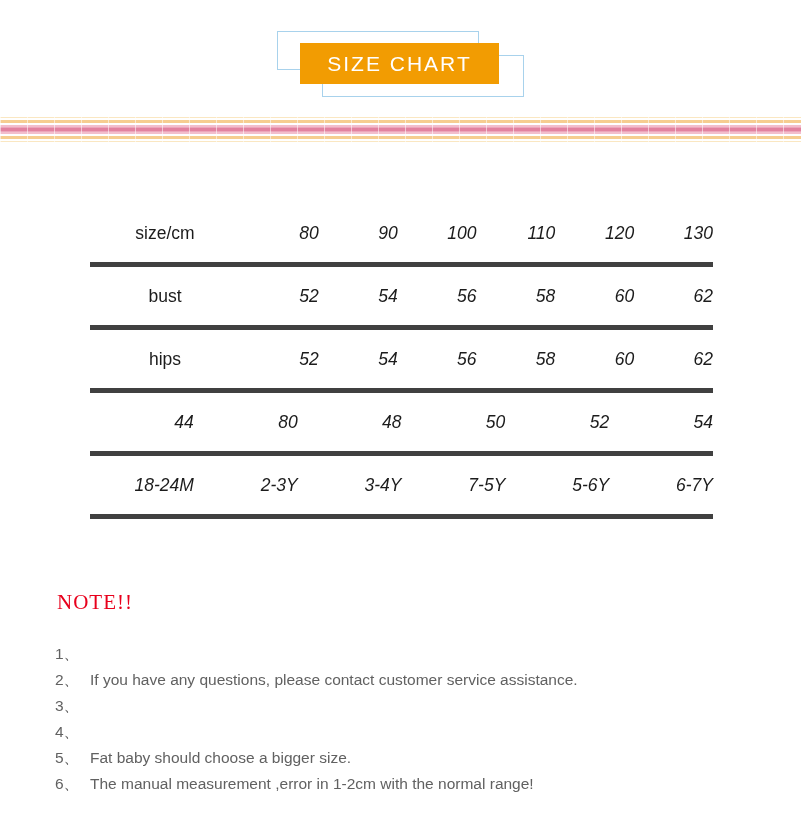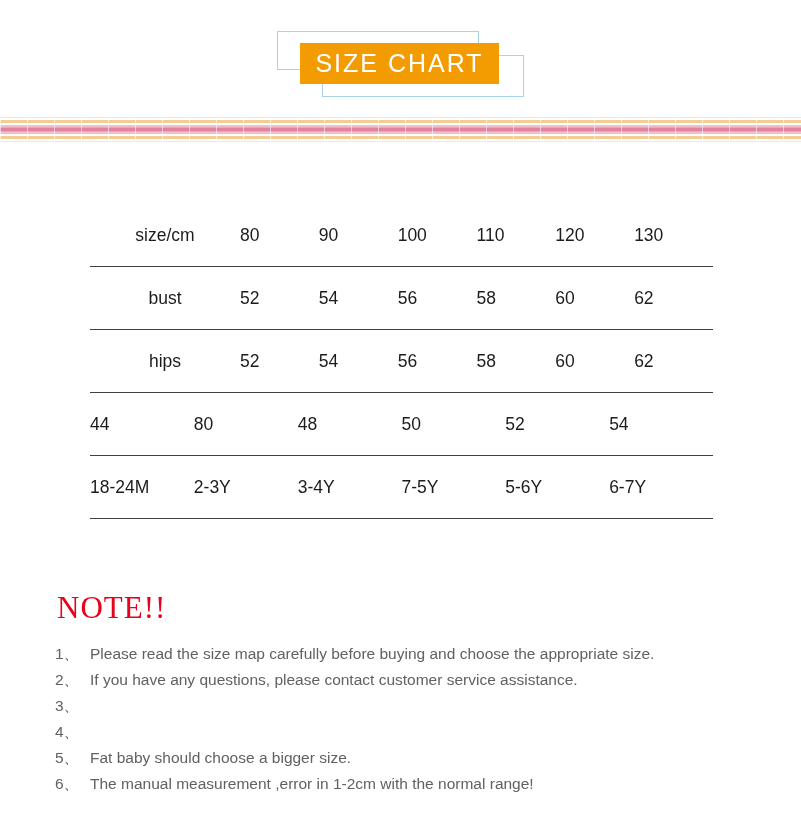--- a/index.html
+++ b/index.html
@@ -5,37 +5,37 @@
   html,body{margin:0;padding:0;background:#ffffff;}
   .page{position:relative;width:801px;height:820px;background:#ffffff;overflow:hidden;
         font-family:"Liberation Sans",sans-serif;}
 
   
   .blue-rect{position:absolute;border:1px solid #A8D2EC;background:transparent;}
   .r1{left:277px;top:31px;width:200px;height:37px;}
   .r2{left:322px;top:55px;width:200px;height:40px;}
   .orange-box{position:absolute;left:300px;top:43px;width:199px;height:41px;
               display:flex;align-items:center;justify-content:center;z-index:2;}
-  .orange-box span{color:#ffffff;font-size:25px;letter-spacing:2px;font-weight:500;}
+  .orange-box span{color:#ffffff;font-size:21px;letter-spacing:2px;font-weight:500;}
 
   
   .stripes{position:absolute;left:0;top:117px;width:801px;}
   .stripes .stripe{width:100%;}
   .stripes::after{content:"";position:absolute;inset:0;
        background:repeating-linear-gradient(90deg,rgba(255,255,255,.55) 0 1px,transparent 1px 27px);}
 
   
   .size-table{position:absolute;left:90px;top:204px;width:623px;color:#1c1c1c;font-size:17.5px;}
-  .trow{display:flex;align-items:center;height:63px;border-bottom:1px solid #404040;box-sizing:border-box;}
+  .trow{display:flex;align-items:center;height:63px;border-bottom:5px solid #404040;box-sizing:border-box;}
   .tlabel{width:150px;text-align:center;}
-  .tcell{flex:1;text-align:left;}
+  .tcell{flex:1;text-align:right;font-style:italic;}
 
   
   .note-heading{position:absolute;left:57px;top:590px;
-      font-family:"Liberation Serif",serif;font-size:31px;color:#E8randomcolor;
+      font-family:"Liberation Serif",serif;font-size:21px;color:#E8randomcolor;
       color:#E8001C;letter-spacing:1px;}
   .notes{position:absolute;left:55px;top:641px;width:710px;}
   .note-item{display:flex;align-items:flex-start;color:#616161;font-size:15.5px;line-height:26px;}
   .note-num{width:35px;flex:0 0 35px;}
   .note-text{white-space:pre-wrap;}
 </style>
 </head>
 <body>
 
 <div class="page">
@@ -108,21 +108,20 @@
         <div class="tcell">5-6Y</div>
         <div class="tcell">6-7Y</div>
       </div>
     </div>
 
   <div class="note-heading" style="color: rgb(232, 0, 28);">NOTE!!</div>
 
   <div class="notes">
       <div class="note-item">
         <span class="note-num">1、</span>
-        <span class="note-text">Please read the size map carefully before buying and choose the appropriate size.</span>
       </div>
       <div class="note-item">
         <span class="note-num">2、</span>
         <span class="note-text">If you have any questions, please contact customer service assistance.</span>
       </div>
       <div class="note-item">
         <span class="note-num">3、</span>
       </div>
       <div class="note-item">
         <span class="note-num">4、</span>

